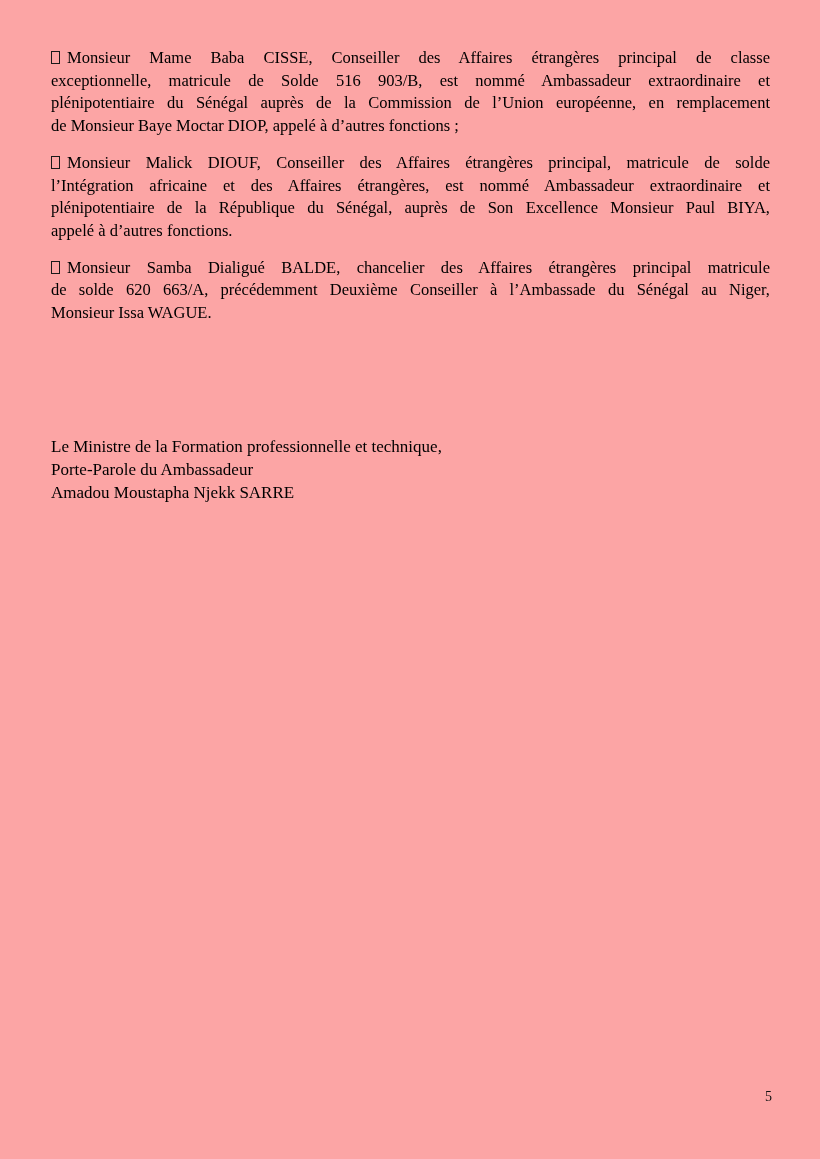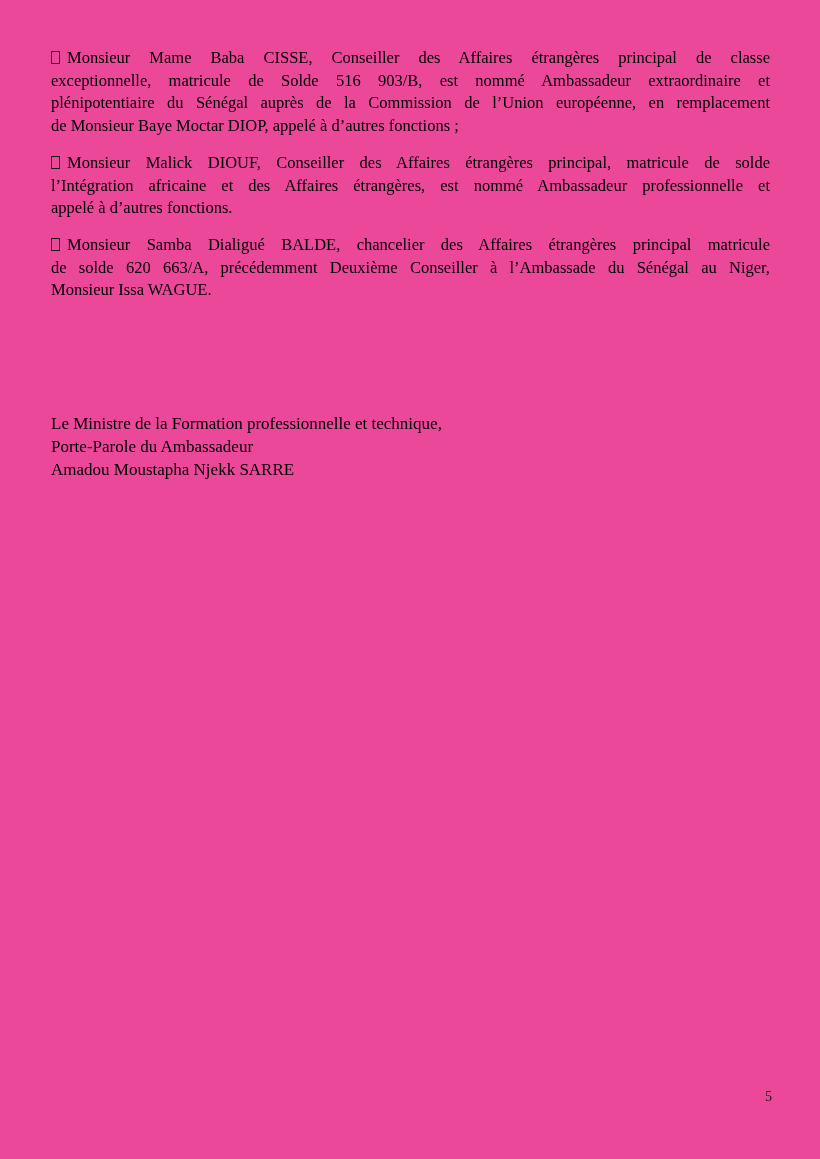--- a/index.html
+++ b/index.html
@@ -4,21 +4,21 @@
 <style>
   html, body {
     margin: 0;
     padding: 0;
     background: #ffffff;
   }
   .page {
     position: relative;
     width: 820px;
     height: 1159px;
-    background: #ec4899;
+    background: #fca5a5;
     overflow: hidden;
     font-family: "Liberation Serif", "DejaVu Serif", serif;
     color: #000000;
   }
   .content {
     position: absolute;
     left: 51px;
     top: 47px;
     width: 719px;
   }
@@ -69,21 +69,22 @@
 
     <div id="paragraphs">
         <div class="para">
           <div class="line"><span class="bullet-box"></span>Monsieur Mame Baba CISSE, Conseiller des Affaires étrangères principal de classe</div>
           <div class="line">exceptionnelle, matricule de Solde 516 903/B, est nommé Ambassadeur extraordinaire et</div>
           <div class="line">plénipotentiaire du Sénégal auprès de la Commission de l’Union européenne, en remplacement</div>
           <div class="line line-last">de Monsieur Baye Moctar DIOP, appelé à d’autres fonctions ;</div>
         </div>
         <div class="para">
           <div class="line"><span class="bullet-box"></span>Monsieur Malick DIOUF, Conseiller des Affaires étrangères principal, matricule de solde</div>
-          <div class="line">l’Intégration africaine et des Affaires étrangères, est nommé Ambassadeur professionnelle et</div>
+          <div class="line">l’Intégration africaine et des Affaires étrangères, est nommé Ambassadeur extraordinaire et</div>
+          <div class="line">plénipotentiaire de la République du Sénégal, auprès de Son Excellence Monsieur Paul BIYA,</div>
           <div class="line line-last">appelé à d’autres fonctions.</div>
         </div>
         <div class="para">
           <div class="line"><span class="bullet-box"></span>Monsieur Samba Dialigué BALDE, chancelier des Affaires étrangères principal matricule</div>
           <div class="line">de solde 620 663/A, précédemment Deuxième Conseiller à l’Ambassade du Sénégal au Niger,</div>
           <div class="line line-last">Monsieur Issa WAGUE.</div>
         </div>
       </div>
 
     <div class="signature">

